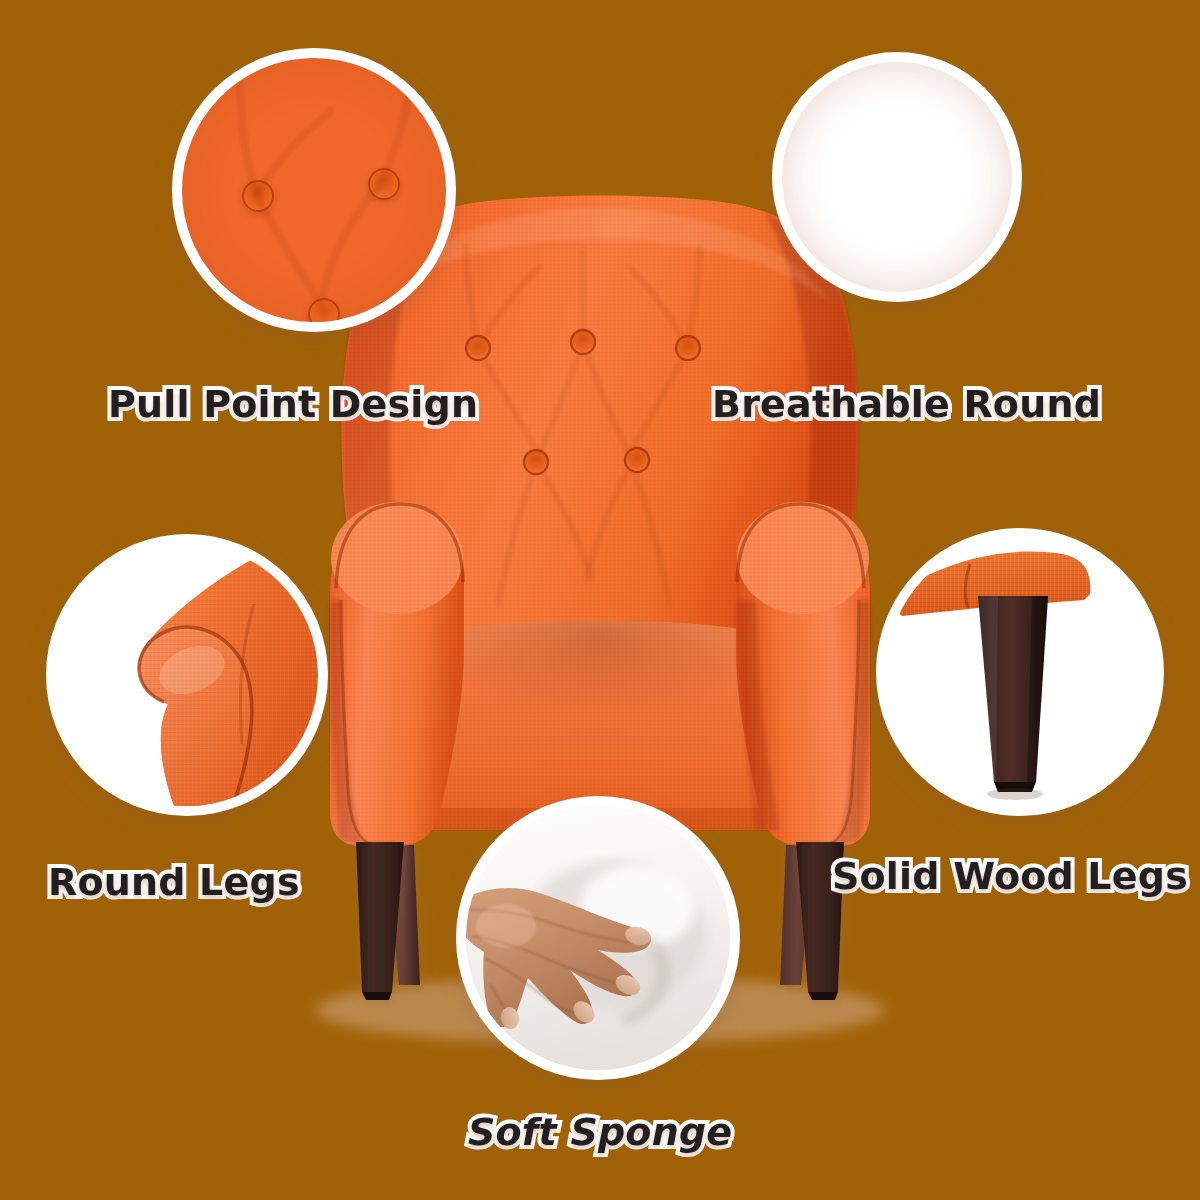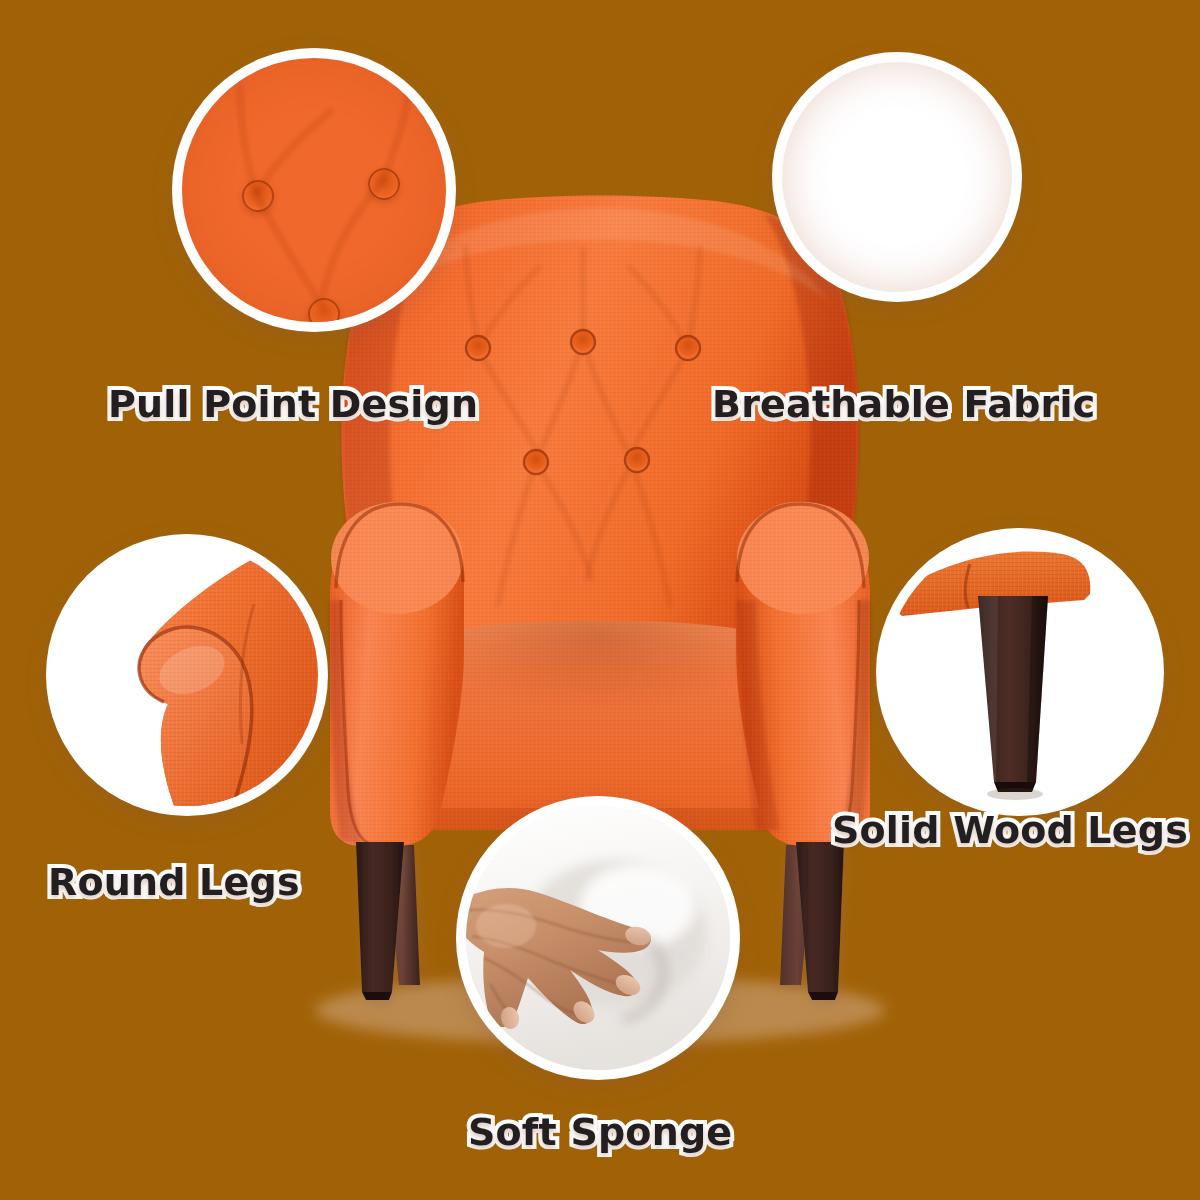--- a/index.html
+++ b/index.html
@@ -475,21 +475,21 @@
         <ellipse cx="118" cy="206" rx="12" ry="9" fill="url(#nailGrad)" transform="rotate(48 118 206)"></ellipse>
         <ellipse cx="44" cy="212" rx="11" ry="9" fill="url(#nailGrad)" transform="rotate(78 44 212)"></ellipse>
 
         <path d="M176,132 C194,140 200,158 196,176 C192,196 176,210 156,214" stroke="rgba(170,160,150,0.45)" stroke-width="9" fill="none" filter="url(#dentBlur)"></path>
       </svg>
     </div>
   </div>
 
   <div class="label" style="left:108px;top:382px;">Pull Point Design</div>
 
-  <div class="label" style="left:712px;top:382px;">Breathable Fabric</div>
+  <div class="label" style="left:712px;top:382px;">Breathable Round</div>
 
   <div class="label" style="left:48px;top:860px;">Round Legs</div>
 
-  <div class="label" style="left:832px;top:808px;">Solid Wood Legs</div>
-
-  <div class="label" style="left:468px;top:1110px;">Soft Sponge</div>
+  <div class="label" style="left:832px;top:854px;">Solid Wood Legs</div>
+
+  <div class="label" style="left:468px;top:1110px;font-style:italic;">Soft Sponge</div>
 
 </div>
 
 </body></html>

